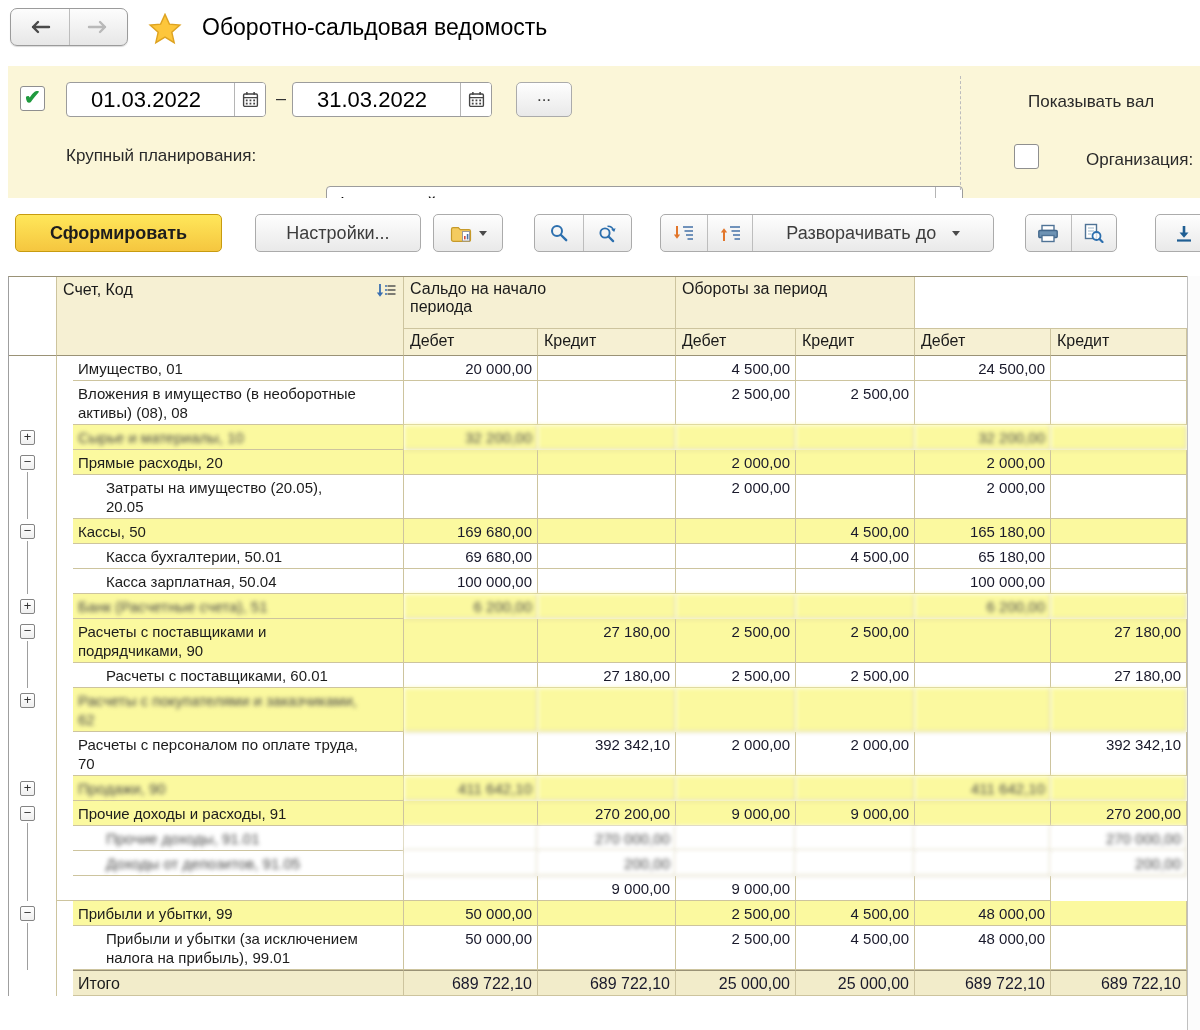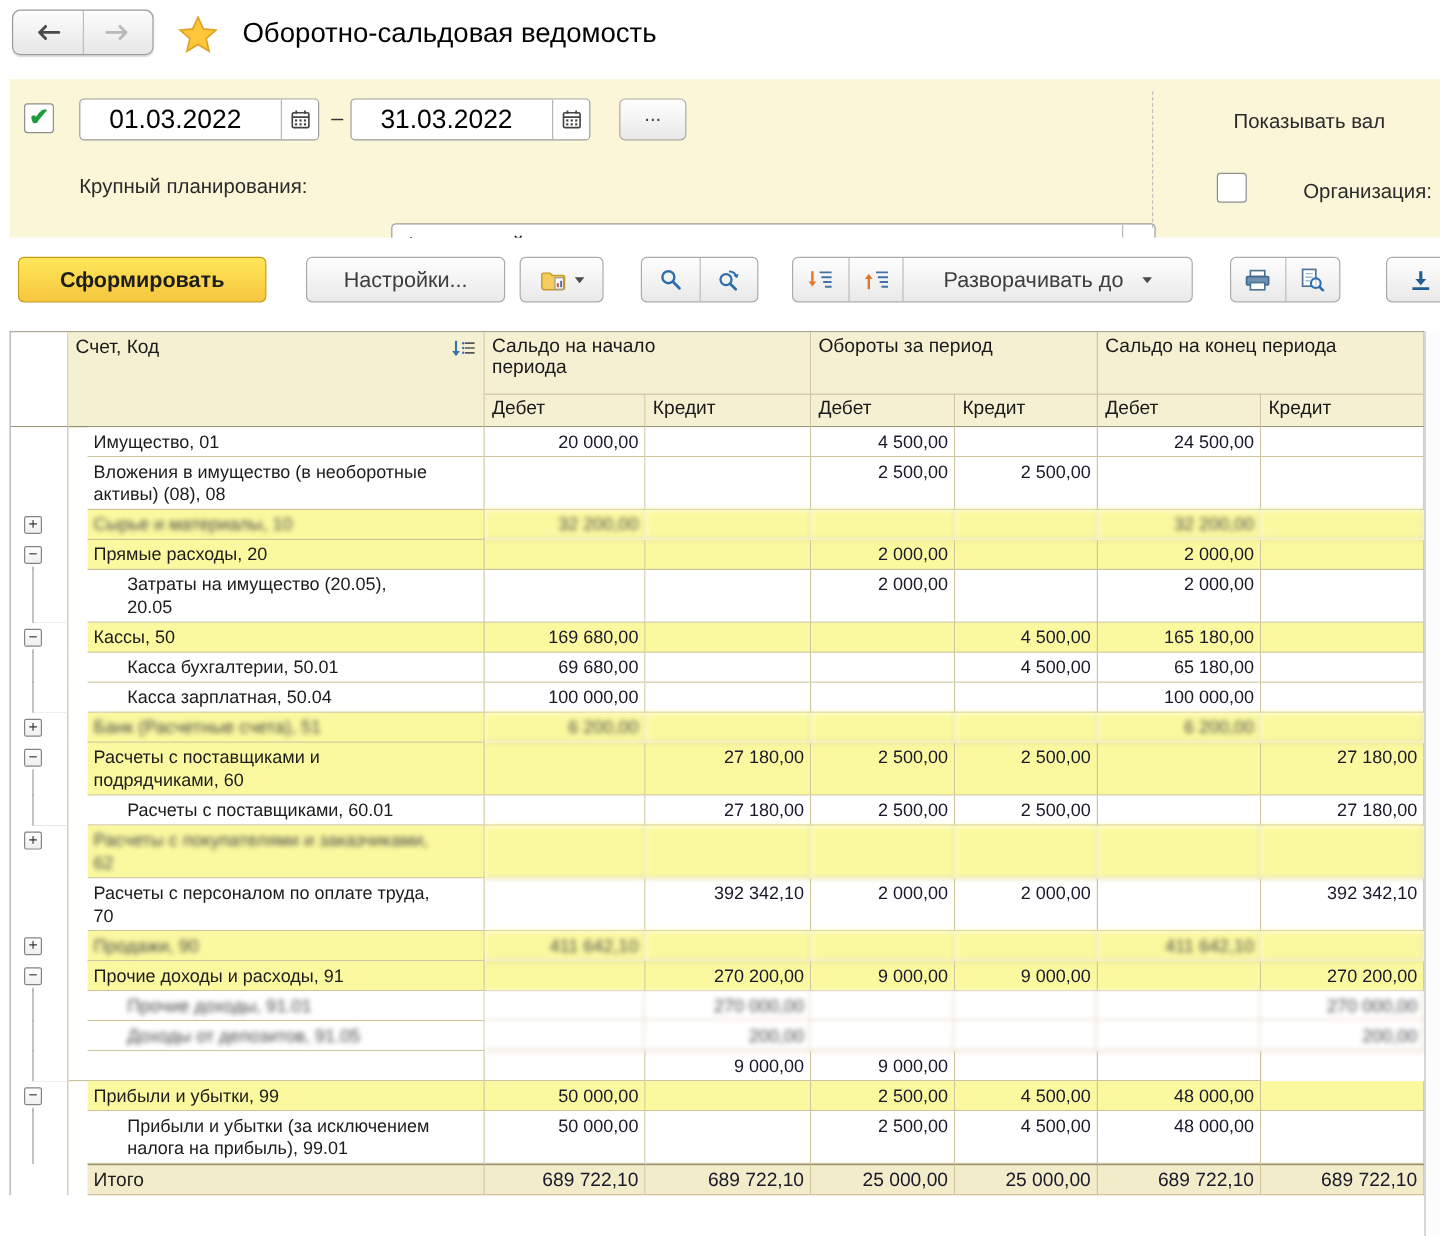--- a/index.html
+++ b/index.html
@@ -293,21 +293,20 @@
               <path d="M12.5 3h8M12.5 7h8M12.5 11h8"></path>
             </g>
             <circle cx="11" cy="3" r="1" fill="#3A6FB0"></circle>
             <circle cx="11" cy="7" r="1" fill="#3A6FB0"></circle>
             <circle cx="11" cy="11" r="1" fill="#3A6FB0"></circle>
           </svg>
       </span>
     </div>
     <div class="hc h-g1"><span>Сальдо на начало периода</span></div>
     <div class="hc h-g2"><span>Обороты за период</span></div>
-    <div class="hc h-g3"><span>Сальдо на конец периода</span></div>
     <div class="hc h-sub" style="grid-column:3">Дебет</div>
     <div class="hc h-sub" style="grid-column:4">Кредит</div>
     <div class="hc h-sub" style="grid-column:5">Дебет</div>
     <div class="hc h-sub" style="grid-column:6">Кредит</div>
     <div class="hc h-sub" style="grid-column:7">Дебет</div>
     <div class="hc h-sub" style="grid-column:8">Кредит</div>
   </div>
 
   <div class="tbody">
       <div class="row">
@@ -424,21 +423,21 @@
     <div class="cell val"></div>
     <div class="cell val"></div>
     <div class="cell val">6 200,00</div>
     <div class="cell val"></div>
   </div>
       <div class="row group">
     <div class="cell gutter t-below">
           <span class="exp">−</span>
         </div>
     <div class="cell name">
-          <span class="cell-text">Расчеты с поставщиками и подрядчиками, 60</span>
+          <span class="cell-text">Расчеты с поставщиками и подрядчиками, 90</span>
         </div>
     <div class="cell val"></div>
     <div class="cell val">27 180,00</div>
     <div class="cell val">2 500,00</div>
     <div class="cell val">2 500,00</div>
     <div class="cell val"></div>
     <div class="cell val">27 180,00</div>
   </div>
       <div class="row">
     <div class="cell gutter t-line t-elbow"></div>

